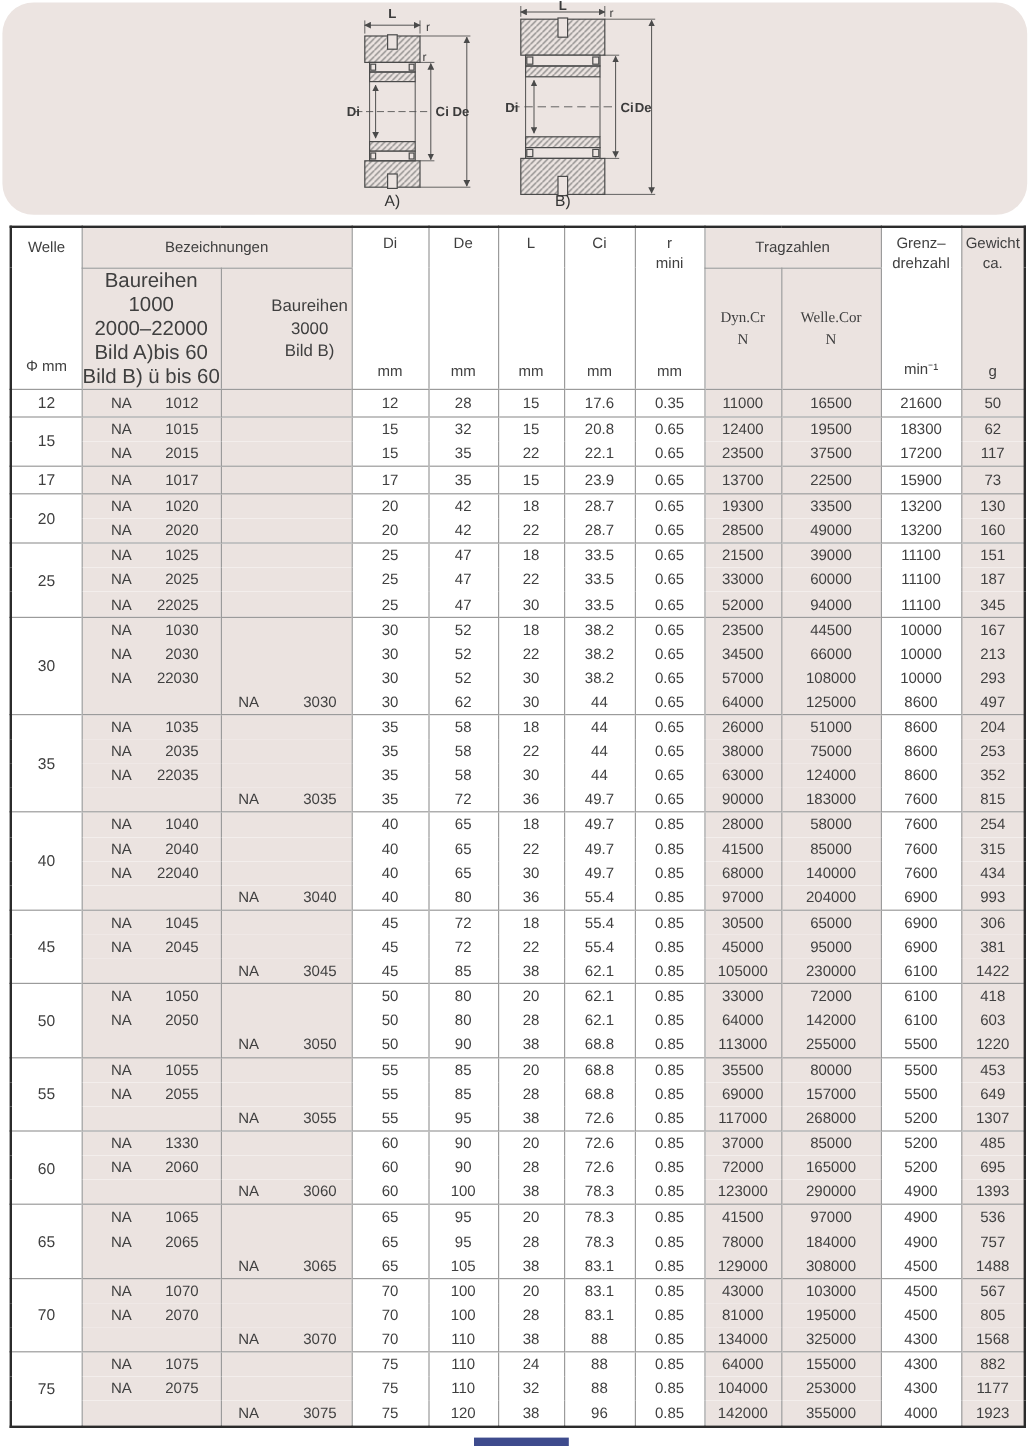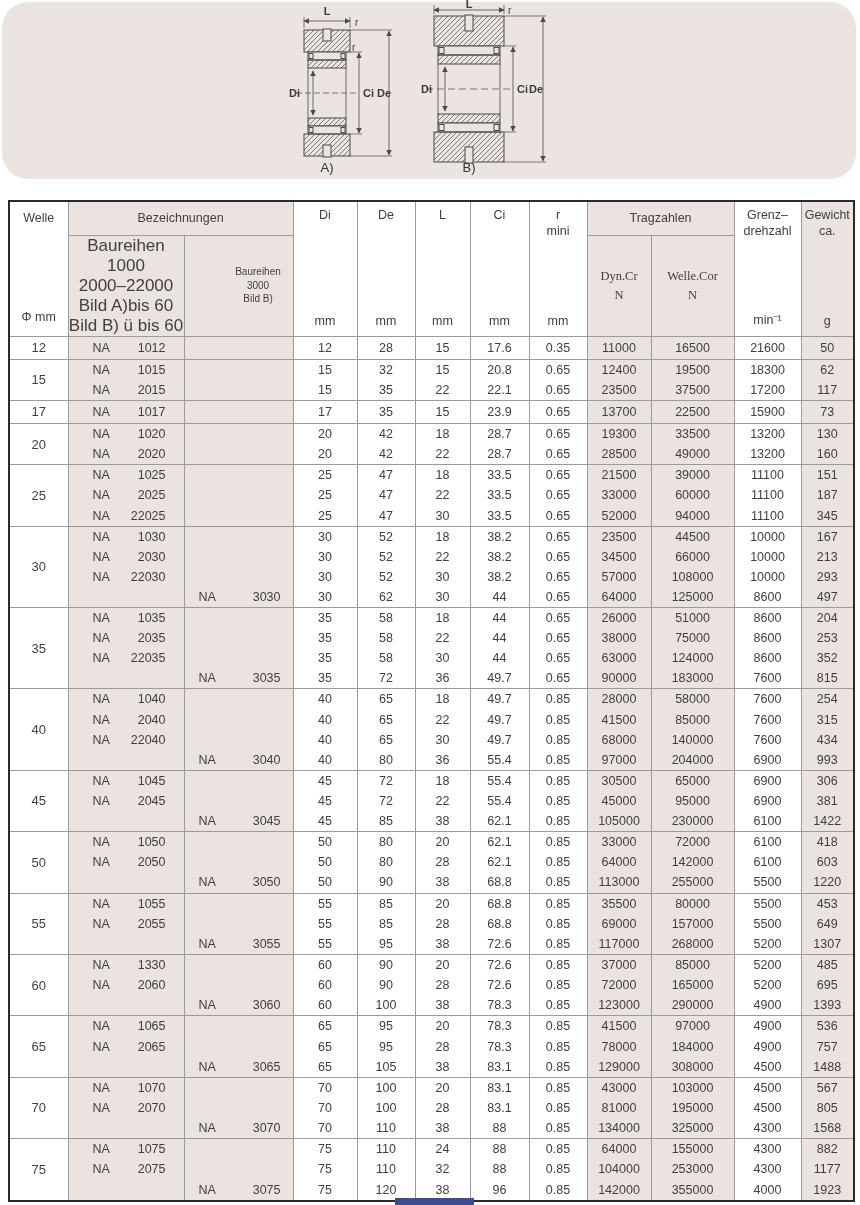--- a/index.html
+++ b/index.html
@@ -7,21 +7,21 @@
     width:860px; height:1205px; position:relative; overflow:hidden;
     background:#ffffff; font-family:"Liberation Sans", sans-serif; color:#3f3f3f;
   }
   
   .panel {
     position:absolute; left:2px; top:2px; width:854px; height:177px;
     background:#ece4e1; border-radius:26px;
   }
   .panel svg { position:absolute; left:0; top:0; overflow:visible; }
   
-  .table-wrap { position:absolute; left:8px; top:200px; }
+  .table-wrap { position:absolute; left:8px; top:188px; }
   table.spec {
     border-collapse:collapse; table-layout:fixed;
     width:845px; height:1002px;
     border:2px solid #2b2b2b;
     font-size:12.5px;
   }
   .spec th, .spec td {
     border-left:1px solid #9b9b9b;
     padding:0; font-weight:normal; text-align:center; vertical-align:middle;
     overflow:hidden; white-space:nowrap;
@@ -29,21 +29,21 @@
   .spec thead th { border-bottom:1px solid #9b9b9b; }
   .spec tbody td { border-top:none; border-bottom:none; }
   .spec tbody tr.group-start td { border-top:1px solid #9b9b9b; }
   .pink { background:#ebe3e0; }
   thead tr.h1 { height:34px; }
   thead tr.h2 { height:68px; }
   .h-stack { height:100%; display:flex; flex-direction:column; align-items:center; justify-content:space-between; padding:6px 0 8px 0; box-sizing:border-box; }
   .h-stack .top { white-space:pre-line; line-height:1.25; }
   .welle-stack { padding:9px 0 12px 0; }
   .baureihen1 { white-space:pre-line; font-size:17px; line-height:1.18; }
-  .baureihen3 { white-space:pre-line; font-size:10px; line-height:1.35;margin-left:39px; }
+  .baureihen3 { white-space:pre-line; font-size:14px; line-height:1.35;margin-left:39px; }
   .sub2 { white-space:pre-line; line-height:1.5;font-family:Liberation Serif, serif; }
   .c-welle { font-size:13px; }
   .des { display:flex; justify-content:space-between; }
   .c-bez1 .des { padding:0 18px 0 24px; }
   .c-bez3 .des { padding:0 12px 0 14px; }
   
   .page-marker {
     position:absolute; left:395px; top:1198px; width:79px; height:7px;
     background:#3e4b8d;
   }

